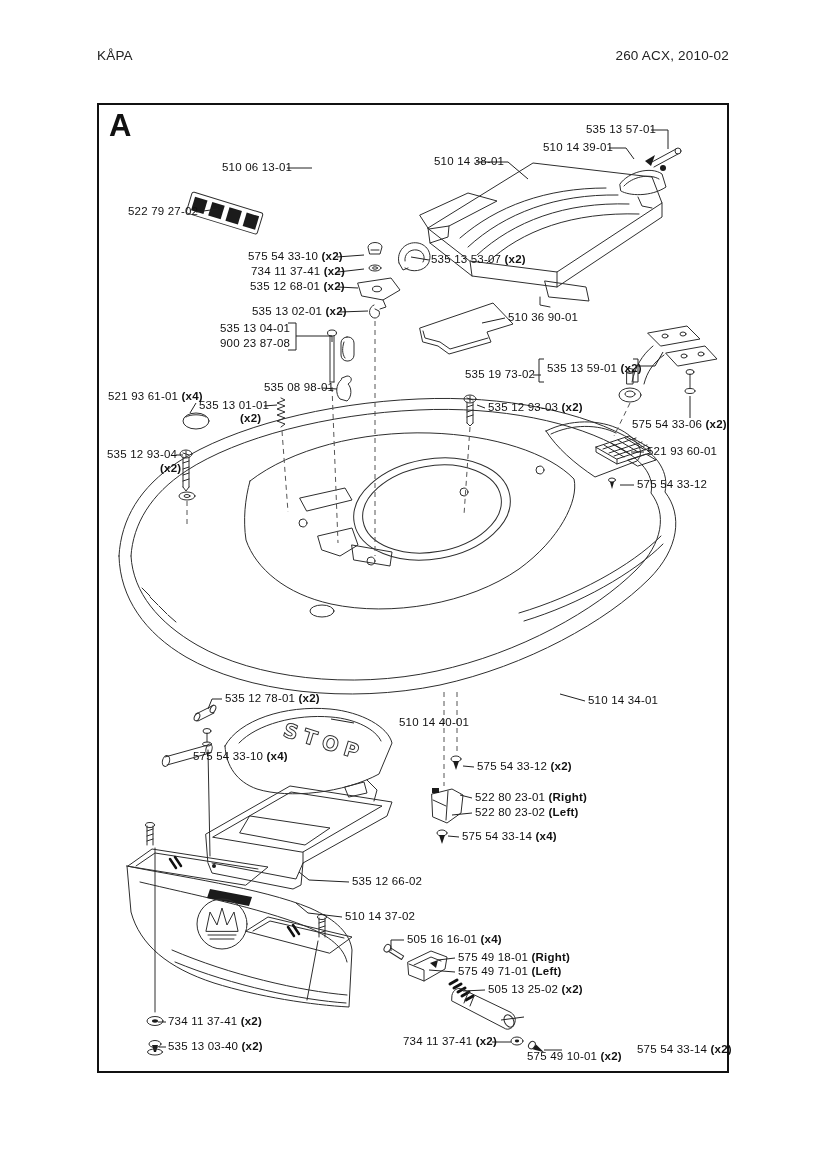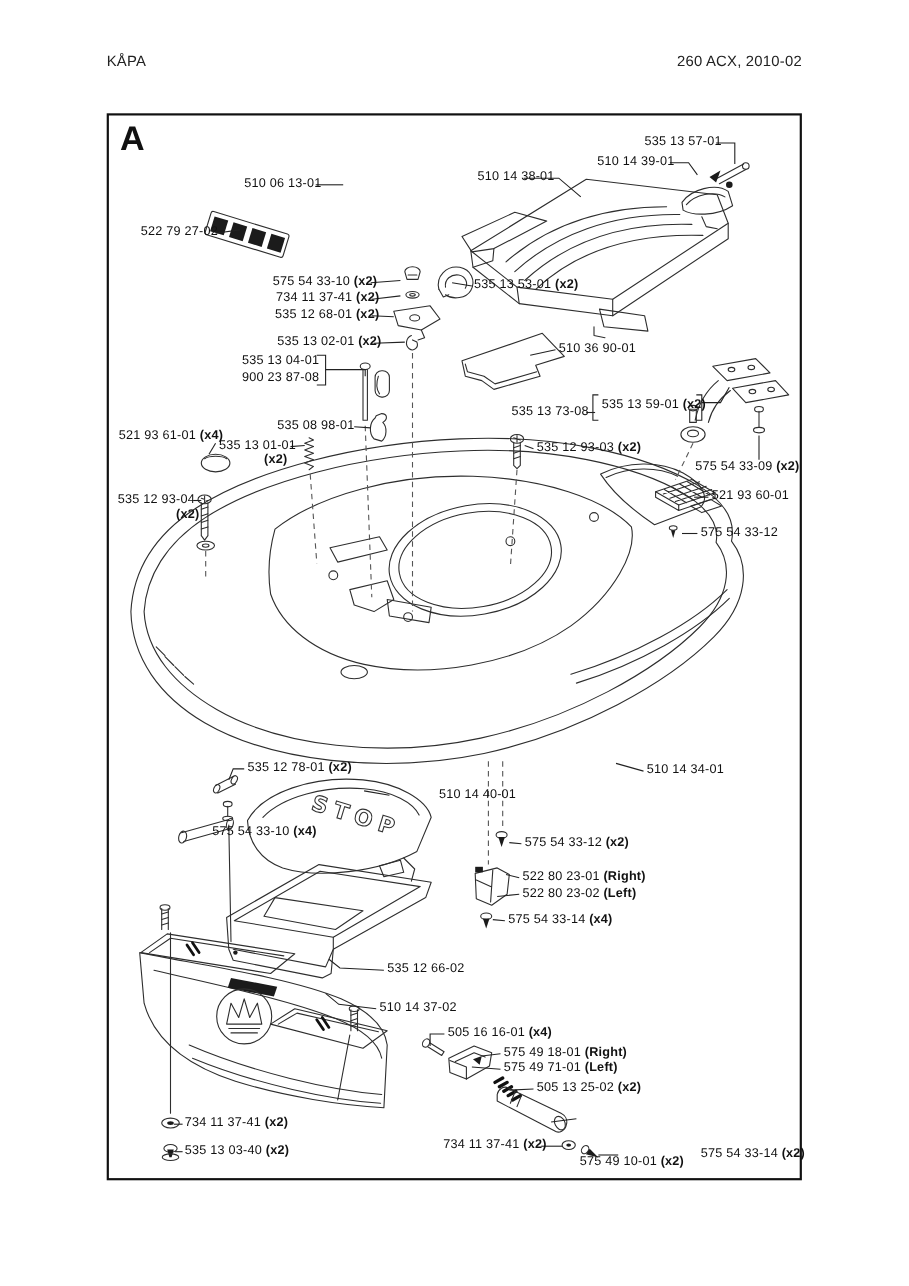--- a/index.html
+++ b/index.html
@@ -317,34 +317,34 @@
 <div class="labels-layer">
     <div class="part-label" style="left: 586px; top: 123px;"><span>535 13 57-01</span></div>
     <div class="part-label" style="left: 543px; top: 141px;"><span>510 14 39-01</span></div>
     <div class="part-label" style="left: 410px; top: 155px; padding-left: 24px;"><span>510 14 38-01</span></div>
     <div class="part-label" style="left: 222px; top: 161px;"><span>510 06 13-01</span></div>
     <div class="part-label" style="left: 128px; top: 205px;"><span>522 79 27-02</span></div>
     <div class="part-label" style="left: 248px; top: 250px;"><span>575 54 33-10</span><b> (x2)</b></div>
     <div class="part-label" style="left: 251px; top: 265px;"><span>734 11 37-41</span><b> (x2)</b></div>
     <div class="part-label" style="left: 250px; top: 280px;"><span>535 12 68-01</span><b> (x2)</b></div>
     <div class="part-label" style="left: 252px; top: 305px;"><span>535 13 02-01</span><b> (x2)</b></div>
-    <div class="part-label" style="left: 431px; top: 253px;"><span>535 13 53-01</span><b> (x2)</b></div>
+    <div class="part-label" style="left: 431px; top: 253px;"><span>535 13 53-07</span><b> (x2)</b></div>
     <div class="part-label" style="left: 508px; top: 311px; text-align: center;"><span>510 36 90-01</span></div>
     <div class="part-label" style="left: 220px; top: 322px;"><span>535 13 04-01</span></div>
     <div class="part-label" style="left: 220px; top: 337px;"><span>900 23 87-08</span></div>
-    <div class="part-label" style="left: 252px; top: 381px;"><span>535 08 98-01</span></div>
+    <div class="part-label" style="left: 264px; top: 381px;"><span>535 08 98-01</span></div>
     <div class="part-label" style="left: 199px; top: 399px;"><span>535 13 01-01</span></div>
     <div class="part-label" style="left: 240px; top: 412px;"><b>(x2)</b></div>
     <div class="part-label" style="left: 108px; top: 390px;"><span>521 93 61-01</span><b> (x4)</b></div>
     <div class="part-label" style="left: 107px; top: 448px;"><span>535 12 93-04</span></div>
     <div class="part-label" style="left: 160px; top: 462px;"><b>(x2)</b></div>
-    <div class="part-label" style="left: 465px; top: 368px;"><span>535 13 73-08</span></div>
+    <div class="part-label" style="left: 465px; top: 368px;"><span>535 19 73-02</span></div>
     <div class="part-label" style="left: 547px; top: 362px;"><span>535 13 59-01</span><b> (x2)</b></div>
     <div class="part-label" style="left: 488px; top: 401px;"><span>535 12 93-03</span><b> (x2)</b></div>
-    <div class="part-label" style="left: 632px; top: 418px;"><span>575 54 33-09</span><b> (x2)</b></div>
+    <div class="part-label" style="left: 632px; top: 418px;"><span>575 54 33-06</span><b> (x2)</b></div>
     <div class="part-label" style="left: 647px; top: 445px;"><span>521 93 60-01</span></div>
     <div class="part-label" style="left: 637px; top: 478px;"><span>575 54 33-12</span></div>
     <div class="part-label" style="left: 225px; top: 692px;"><span>535 12 78-01</span><b> (x2)</b></div>
     <div class="part-label" style="left: 357px; top: 716px; padding-left: 42px;"><span>510 14 40-01</span></div>
     <div class="part-label" style="left: 193px; top: 750px;"><span>575 54 33-10</span><b> (x4)</b></div>
     <div class="part-label" style="left: 588px; top: 694px;"><span>510 14 34-01</span></div>
     <div class="part-label" style="left: 477px; top: 760px;"><span>575 54 33-12</span><b> (x2)</b></div>
     <div class="part-label" style="left: 475px; top: 791px;"><span>522 80 23-01</span><b> (Right)</b></div>
     <div class="part-label" style="left: 475px; top: 806px;"><span>522 80 23-02</span><b> (Left)</b></div>
     <div class="part-label" style="left: 462px; top: 830px;"><span>575 54 33-14</span><b> (x4)</b></div>

